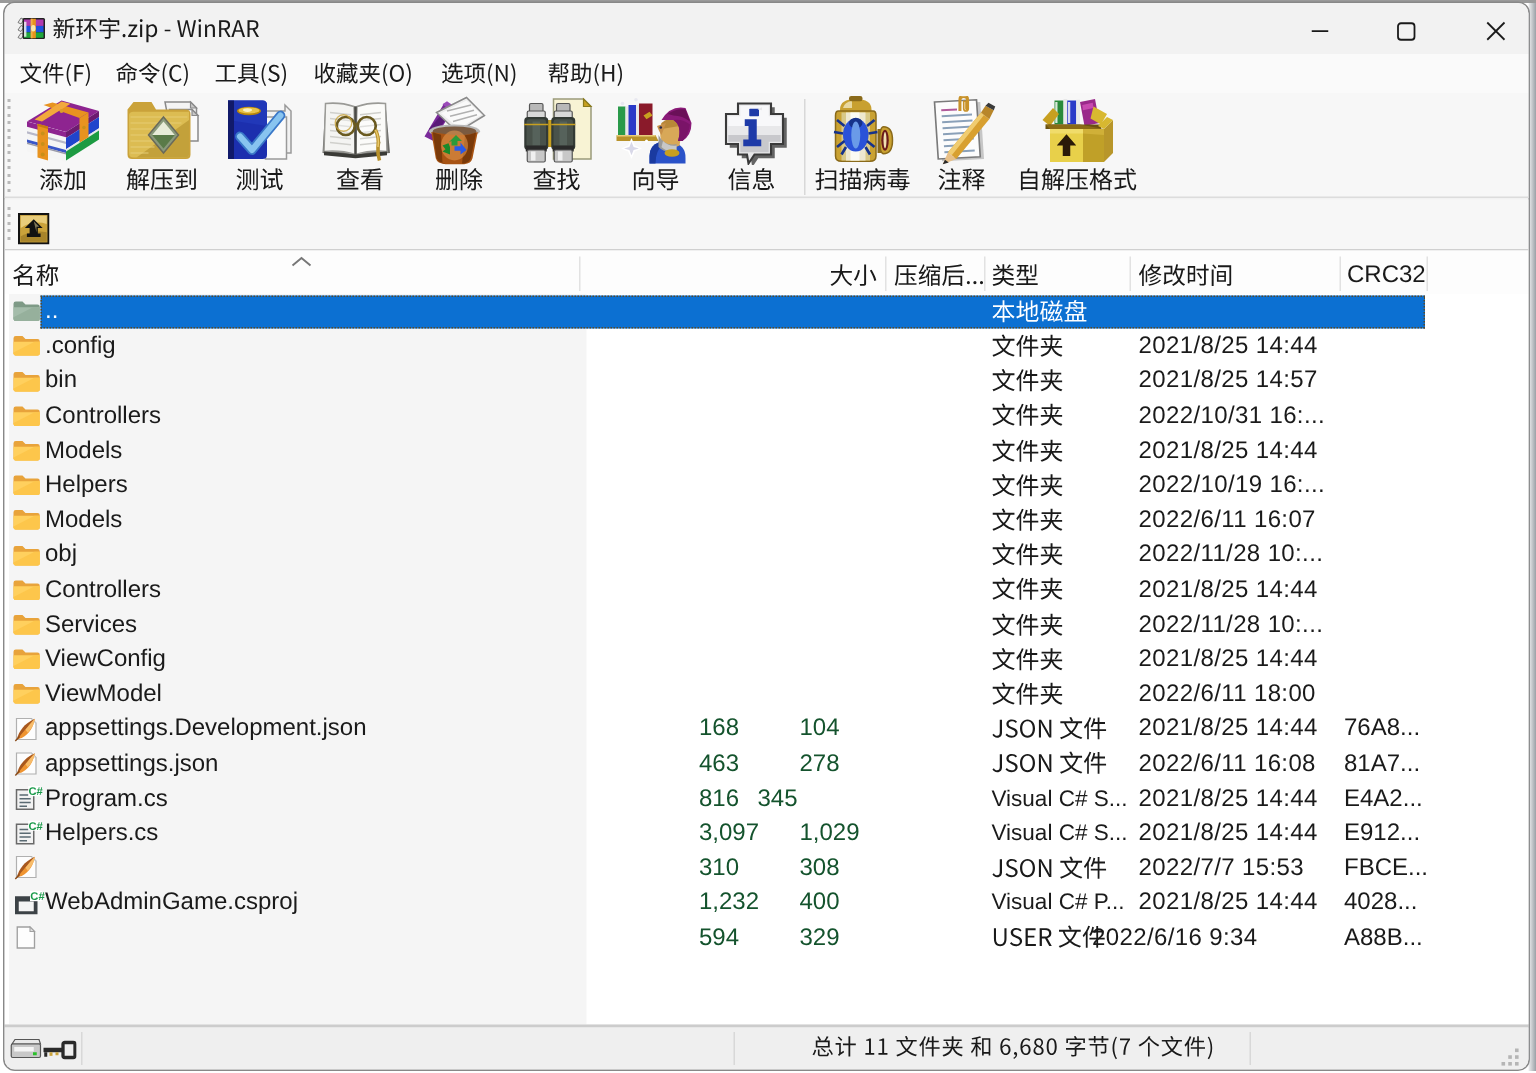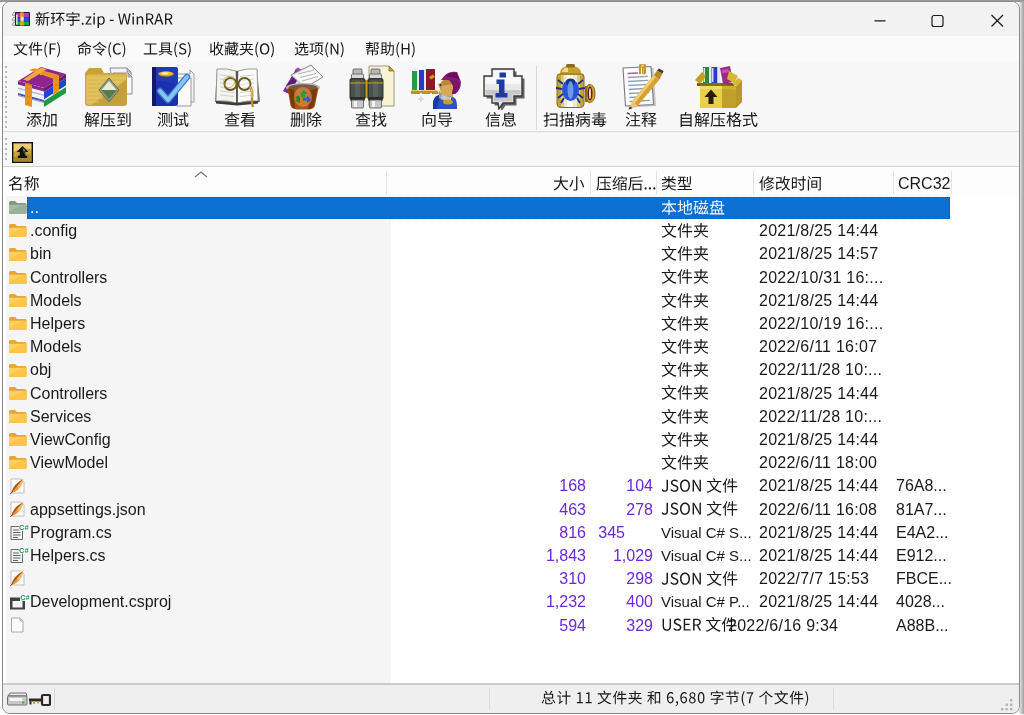--- a/index.html
+++ b/index.html
@@ -1,20 +1,20 @@
 <!DOCTYPE html>
 <html><head><meta charset="utf-8"><style>
 *{margin:0;padding:0;box-sizing:border-box}
 html,body{width:1024px;height:715px;overflow:hidden;background:#fff;
  font-family:"Liberation Sans",sans-serif;}
 #w{position:absolute;left:2px;top:1px;width:1018px;height:713px;
  border:1px solid #888;border-radius:8px;overflow:hidden;background:#f2f2f2;}
 .abs{position:absolute}
 .t{position:absolute;color:#1a1a1a;font-size:16px;white-space:pre}
-.num{position:absolute;color:#6d28d9;font-size:16px;text-align:right;white-space:pre}
+.num{position:absolute;color:#14532d;font-size:16px;white-space:pre}
 .dt{letter-spacing:0.25px}
 .vt{font-size:15px !important}
 </style></head><body>
 <div class="abs" style="left:0;top:0;width:1024px;height:2px;background:#9a9a9a"></div>
 <div class="abs" style="left:1019px;top:2px;width:5px;height:712px;background:linear-gradient(to right,rgba(150,152,158,0.15),#9aa0a6);z-index:9"></div>
 <div id="w">
     <div class="abs" style="left:0;top:0;width:1018px;height:34px;background:#f2f2f2"></div>
     <div class="abs" style="left:0;top:34px;width:1018px;height:26px;background:#fafafa"></div>
     <div class="abs" style="left:0;top:60px;width:1018px;height:70px;background:#f7f7f7;border-bottom:1px solid #dcdcdc"></div>
     <div class="abs" style="left:0;top:131px;width:1018px;height:34px;background:#f7f7f7;border-bottom:1px solid #d0d0d0"></div>
@@ -502,20 +502,21 @@
     </svg>
     <div class="t dt" style="left:756px;top:449.2px;height:23.2px;line-height:23.2px">2022/6/11 18:00</div>
     <svg class="abs" style="left:5px;top:475.6px" width="23" height="17" viewBox="0 0 23 17">
       <path d="M3,1 L13,1 L16,4 L16,15 L3,15 Z" fill="#fdfdfd" stroke="#b0b0b0" stroke-width="0.8"></path>
 <path d="M13,1 L13,4 L16,4 Z" fill="#d8d8d8"></path>
 <path d="M3.2,15.2 C4.5,9.5 8,4.5 15.2,1.2 C13,6 10.5,10.5 5.5,13.8 Z" fill="#a8581e"></path>
 <path d="M3.9,14.6 C6.5,11 10.5,6.5 15.2,1.2 C14.2,6.5 12,11 6.5,14 Z" fill="#ef9430"></path>
 <path d="M9,8.5 C11,6 13,3.5 15.2,1.2 C14.6,4.5 13.5,7.5 10.5,10.5 Z" fill="#f7bc6a"></path>
 <line x1="2.2" y1="16" x2="5" y2="13" stroke="#8a4a18" stroke-width="0.9"></line>
 </svg>
+    <div class="t" style="left:27px;top:472.4px;height:23.2px;line-height:23.2px">appsettings.Development.json</div>
     <div class="num" style="left:463px;width:120px;top:472.4px;height:23.2px;line-height:23.2px">168</div>
     <div class="num" style="left:530px;width:120px;top:472.4px;height:23.2px;line-height:23.2px">104</div>
     <svg style="position:absolute;left:658px;top:471.23999999999995px" width="77.1" height="23.2" viewBox="0 0 77.1 23.2">
       <path d="M3.8 18.8C6.1 18.8 7 17.2 7 15.1V6.8H5.5V15C5.5 16.8 4.9 17.5 3.6 17.5C2.8 17.5 2.1 17.1 1.6 16.1L0.6 16.9C1.2 18.1 2.3 18.8 3.8 18.8Z M13.4 18.8C15.9 18.8 17.4 17.3 17.4 15.4C17.4 13.7 16.4 12.9 15 12.3L13.3 11.6C12.4 11.2 11.4 10.8 11.4 9.6C11.4 8.6 12.2 7.9 13.6 7.9C14.7 7.9 15.5 8.3 16.2 9L17 8.1C16.2 7.2 15 6.6 13.6 6.6C11.4 6.6 9.9 7.9 9.9 9.7C9.9 11.4 11.2 12.3 12.3 12.7L13.9 13.5C15.1 14 15.9 14.4 15.9 15.6C15.9 16.7 15 17.5 13.4 17.5C12.2 17.5 11 16.9 10.2 16L9.3 17C10.3 18.1 11.8 18.8 13.4 18.8Z M24 18.8C27 18.8 29 16.4 29 12.7C29 8.9 27 6.6 24 6.6C21.1 6.6 19 8.9 19 12.7C19 16.4 21.1 18.8 24 18.8ZM24 17.5C21.9 17.5 20.5 15.6 20.5 12.7C20.5 9.7 21.9 7.9 24 7.9C26.1 7.9 27.5 9.7 27.5 12.7C27.5 15.6 26.1 17.5 24 17.5Z M31.6 18.6H33V12.4C33 11.2 32.9 9.9 32.8 8.7H32.9L34.1 11.2L38.4 18.6H39.9V6.8H38.5V12.9C38.5 14.1 38.6 15.5 38.7 16.6H38.6L37.4 14.2L33.1 6.8H31.6Z M51.9 5.4C52.4 6.2 52.9 7.2 53.1 7.9L54.4 7.5C54.2 6.8 53.6 5.8 53.1 5ZM45.9 7.9V9.1H48.4C49.4 11.6 50.6 13.6 52.3 15.4C50.5 16.8 48.4 17.9 45.7 18.7C45.9 19 46.3 19.5 46.4 19.8C49.1 18.9 51.3 17.8 53.2 16.2C55 17.8 57.1 19 59.8 19.7C60 19.4 60.3 18.9 60.6 18.6C58 18 55.9 16.8 54.1 15.3C55.7 13.7 56.9 11.6 57.9 9.1H60.4V7.9ZM53.2 14.5C51.7 13 50.5 11.2 49.7 9.1H56.5C55.7 11.3 54.6 13.1 53.2 14.5Z M66.2 13.1V14.3H70.8V19.8H72V14.3H76.4V13.1H72V9.6H75.7V8.4H72V5.3H70.8V8.4H68.6C68.8 7.7 69 6.9 69.2 6.2L68 5.9C67.7 8 67 10.1 66.1 11.4C66.4 11.6 66.9 11.8 67.1 12C67.5 11.3 67.9 10.5 68.3 9.6H70.8V13.1ZM65.4 5.2C64.5 7.6 63.1 10 61.6 11.6C61.8 11.8 62.2 12.5 62.3 12.8C62.8 12.2 63.3 11.6 63.8 10.9V19.8H64.9V9C65.6 7.9 66.1 6.7 66.5 5.5Z" fill="#1a1a1a"></path>
     </svg>
     <div class="t dt" style="left:756px;top:472.4px;height:23.2px;line-height:23.2px">2021/8/25 14:44</div>
     <div class="t" style="left:893px;top:472.4px;height:23.2px;line-height:23.2px">76A8...</div>
     <svg class="abs" style="left:5px;top:498.8px" width="23" height="17" viewBox="0 0 23 17">
       <path d="M3,1 L13,1 L16,4 L16,15 L3,15 Z" fill="#fdfdfd" stroke="#b0b0b0" stroke-width="0.8"></path>
 <path d="M13,1 L13,4 L16,4 Z" fill="#d8d8d8"></path>
@@ -554,47 +555,47 @@
 <g stroke="#5a6a72" stroke-width="1.1">
         <line x1="5" y1="6" x2="12.5" y2="6"></line>
         <line x1="5" y1="8.5" x2="12.5" y2="8.5"></line>
         <line x1="5" y1="11" x2="12.5" y2="11"></line>
         <line x1="5" y1="13.5" x2="10" y2="13.5"></line>
       </g>
 <rect x="10.8" y="0" width="8" height="6.8" fill="#fff"></rect>
 <text x="11" y="6" font-size="7.5" font-weight="bold" fill="#1a9a4a" font-family="Liberation Sans">C#</text>
     </svg>
     <div class="t" style="left:27px;top:542.0px;height:23.2px;line-height:23.2px">Helpers.cs</div>
-    <div class="num" style="left:463px;width:120px;top:542.0px;height:23.2px;line-height:23.2px">1,843</div>
+    <div class="num" style="left:463px;width:120px;top:542.0px;height:23.2px;line-height:23.2px">3,097</div>
     <div class="num" style="left:530px;width:120px;top:542.0px;height:23.2px;line-height:23.2px">1,029</div>
     <div class="t vt" style="left:658px;top:542.0px;height:23.2px;line-height:23.2px">Visual C# S...</div>
     <div class="t dt" style="left:756px;top:542.0px;height:23.2px;line-height:23.2px">2021/8/25 14:44</div>
     <div class="t" style="left:893px;top:542.0px;height:23.2px;line-height:23.2px">E912...</div>
     <svg class="abs" style="left:5px;top:568.4px" width="23" height="17" viewBox="0 0 23 17">
       <path d="M3,1 L13,1 L16,4 L16,15 L3,15 Z" fill="#fdfdfd" stroke="#b0b0b0" stroke-width="0.8"></path>
 <path d="M13,1 L13,4 L16,4 Z" fill="#d8d8d8"></path>
 <path d="M3.2,15.2 C4.5,9.5 8,4.5 15.2,1.2 C13,6 10.5,10.5 5.5,13.8 Z" fill="#a8581e"></path>
 <path d="M3.9,14.6 C6.5,11 10.5,6.5 15.2,1.2 C14.2,6.5 12,11 6.5,14 Z" fill="#ef9430"></path>
 <path d="M9,8.5 C11,6 13,3.5 15.2,1.2 C14.6,4.5 13.5,7.5 10.5,10.5 Z" fill="#f7bc6a"></path>
 <line x1="2.2" y1="16" x2="5" y2="13" stroke="#8a4a18" stroke-width="0.9"></line>
 </svg>
     <div class="num" style="left:463px;width:120px;top:565.2px;height:23.2px;line-height:23.2px">310</div>
-    <div class="num" style="left:530px;width:120px;top:565.2px;height:23.2px;line-height:23.2px">298</div>
+    <div class="num" style="left:530px;width:120px;top:565.2px;height:23.2px;line-height:23.2px">308</div>
     <svg style="position:absolute;left:658px;top:564.0400000000001px" width="77.1" height="23.2" viewBox="0 0 77.1 23.2">
       <path d="M3.8 18.8C6.1 18.8 7 17.2 7 15.1V6.8H5.5V15C5.5 16.8 4.9 17.5 3.6 17.5C2.8 17.5 2.1 17.1 1.6 16.1L0.6 16.9C1.2 18.1 2.3 18.8 3.8 18.8Z M13.4 18.8C15.9 18.8 17.4 17.3 17.4 15.4C17.4 13.7 16.4 12.9 15 12.3L13.3 11.6C12.4 11.2 11.4 10.8 11.4 9.6C11.4 8.6 12.2 7.9 13.6 7.9C14.7 7.9 15.5 8.3 16.2 9L17 8.1C16.2 7.2 15 6.6 13.6 6.6C11.4 6.6 9.9 7.9 9.9 9.7C9.9 11.4 11.2 12.3 12.3 12.7L13.9 13.5C15.1 14 15.9 14.4 15.9 15.6C15.9 16.7 15 17.5 13.4 17.5C12.2 17.5 11 16.9 10.2 16L9.3 17C10.3 18.1 11.8 18.8 13.4 18.8Z M24 18.8C27 18.8 29 16.4 29 12.7C29 8.9 27 6.6 24 6.6C21.1 6.6 19 8.9 19 12.7C19 16.4 21.1 18.8 24 18.8ZM24 17.5C21.9 17.5 20.5 15.6 20.5 12.7C20.5 9.7 21.9 7.9 24 7.9C26.1 7.9 27.5 9.7 27.5 12.7C27.5 15.6 26.1 17.5 24 17.5Z M31.6 18.6H33V12.4C33 11.2 32.9 9.9 32.8 8.7H32.9L34.1 11.2L38.4 18.6H39.9V6.8H38.5V12.9C38.5 14.1 38.6 15.5 38.7 16.6H38.6L37.4 14.2L33.1 6.8H31.6Z M51.9 5.4C52.4 6.2 52.9 7.2 53.1 7.9L54.4 7.5C54.2 6.8 53.6 5.8 53.1 5ZM45.9 7.9V9.1H48.4C49.4 11.6 50.6 13.6 52.3 15.4C50.5 16.8 48.4 17.9 45.7 18.7C45.9 19 46.3 19.5 46.4 19.8C49.1 18.9 51.3 17.8 53.2 16.2C55 17.8 57.1 19 59.8 19.7C60 19.4 60.3 18.9 60.6 18.6C58 18 55.9 16.8 54.1 15.3C55.7 13.7 56.9 11.6 57.9 9.1H60.4V7.9ZM53.2 14.5C51.7 13 50.5 11.2 49.7 9.1H56.5C55.7 11.3 54.6 13.1 53.2 14.5Z M66.2 13.1V14.3H70.8V19.8H72V14.3H76.4V13.1H72V9.6H75.7V8.4H72V5.3H70.8V8.4H68.6C68.8 7.7 69 6.9 69.2 6.2L68 5.9C67.7 8 67 10.1 66.1 11.4C66.4 11.6 66.9 11.8 67.1 12C67.5 11.3 67.9 10.5 68.3 9.6H70.8V13.1ZM65.4 5.2C64.5 7.6 63.1 10 61.6 11.6C61.8 11.8 62.2 12.5 62.3 12.8C62.8 12.2 63.3 11.6 63.8 10.9V19.8H64.9V9C65.6 7.9 66.1 6.7 66.5 5.5Z" fill="#1a1a1a"></path>
     </svg>
     <div class="t dt" style="left:756px;top:565.2px;height:23.2px;line-height:23.2px">2022/7/7 15:53</div>
     <div class="t" style="left:893px;top:565.2px;height:23.2px;line-height:23.2px">FBCE...</div>
     <svg class="abs" style="left:5px;top:591.6px" width="23" height="17" viewBox="0 0 23 17">
       <rect x="2" y="3.5" width="15" height="12" fill="#3c4246"></rect>
 <rect x="4.5" y="7" width="10" height="6.5" fill="#f4f4f4"></rect>
 <rect x="12" y="0" width="8" height="6.8" fill="#fff"></rect>
 <text x="12.2" y="6" font-size="7.5" font-weight="bold" fill="#1a9a4a" font-family="Liberation Sans">C#</text>
     </svg>
-    <div class="t" style="left:27px;top:588.4px;height:23.2px;line-height:23.2px">Development.csproj</div>
+    <div class="t" style="left:27px;top:588.4px;height:23.2px;line-height:23.2px">WebAdminGame.csproj</div>
     <div class="num" style="left:463px;width:120px;top:588.4px;height:23.2px;line-height:23.2px">1,232</div>
     <div class="num" style="left:530px;width:120px;top:588.4px;height:23.2px;line-height:23.2px">400</div>
     <div class="t vt" style="left:658px;top:588.4px;height:23.2px;line-height:23.2px">Visual C# P...</div>
     <div class="t dt" style="left:756px;top:588.4px;height:23.2px;line-height:23.2px">2021/8/25 14:44</div>
     <div class="t" style="left:893px;top:588.4px;height:23.2px;line-height:23.2px">4028...</div>
     <svg class="abs" style="left:5px;top:614.8px" width="23" height="17" viewBox="0 0 23 17">
       <path d="M3.5,1 L12,1 L15,4 L15,15 L3.5,15 Z" fill="#fdfdfd" stroke="#a0a0a0" stroke-width="0.9"></path>
 <path d="M12,1 L12,4 L15,4 Z" fill="#e0e0e0" stroke="#a0a0a0" stroke-width="0.7"></path>
     </svg>
     <div class="num" style="left:463px;width:120px;top:611.6px;height:23.2px;line-height:23.2px">594</div>

